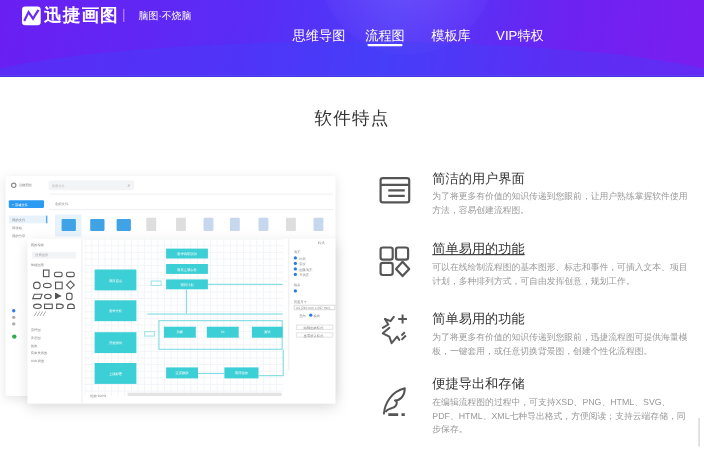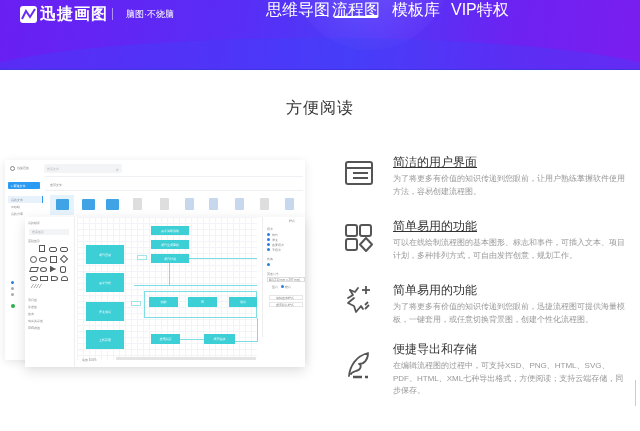--- a/index.html
+++ b/index.html
@@ -10,21 +10,21 @@
   .header .circle { position: absolute; left: 290px; top: -110px; width: 160px; height: 160px; border-radius: 50%;
     background: radial-gradient(circle at 50% 50%, rgba(150,110,255,0.45), rgba(120,80,255,0.15) 70%, rgba(0,0,0,0) 72%); }
   .header .wave { position: absolute; left: -40px; top: 38px; width: 720px; height: 90px; border-radius: 50%;
     background: rgba(60,70,250,0.35); }
   .logo { position: absolute; left: 20px; top: 4px; height: 20px; display: flex; align-items: center; }
   .logo-mark { width: 17px; height: 17px; background: #fff; border-radius: 3px; position: relative; }
   .logo-mark svg { position: absolute; left: 0; top: 0; }
   .logo-text { color: #fff; font-size: 16px; font-weight: bold; margin-left: 3px; letter-spacing: 1px; }
   .divider { position: absolute; left: 112px; top: 8px; width: 1px; height: 12px; background: rgba(255,255,255,0.5); }
   .slogan { position: absolute; left: 126px; top: 8px; color: #fff; font-size: 9px; }
-  .nav { position: absolute; top: 0; font-size: 16px; color: #fff; }
+  .nav { position: absolute; top: 24px; font-size: 12px; color: #fff; }
   .nav.active::after { content: ""; position: absolute; left: 2px; right: 2px; top: 16px; height: 2px; background: #fff; border-radius: 1px; }
   .section-title { position: absolute; left: 0; width: 640px; top: 98px; text-align: center; font-size: 16px; color: #333; letter-spacing: 1px; }
 
   
   .mock-back { position: absolute; left: 5px; top: 160px; width: 300px; height: 200px; background: #fff;
     box-shadow: 0 2px 10px rgba(0,0,0,0.10); border-radius: 2px; }
   .mock-front { position: absolute; left: 25px; top: 217px; width: 280px; height: 150px; background: #fff;
     box-shadow: 0 4px 12px rgba(0,0,0,0.13); }
   .tiny { font-size: 3px; color: #888; position: absolute; white-space: nowrap; }
   .m-logo { position: absolute; left: 10px; top: 166px; width: 5px; height: 5px; border: 1px solid #888; border-radius: 50%; }
@@ -71,21 +71,21 @@
     <span class="logo-text">迅捷画图</span>
   </div>
   <div class="divider"></div>
   <span class="slogan">脑图·不烧脑</span>
   <a class="nav" style="left:266px;">思维导图</a>
   <a class="nav active" style="left:332px;">流程图</a>
   <a class="nav" style="left:392px;">模板库</a>
   <a class="nav" style="left:451px;text-align:center;">VIP特权</a>
 </div>
 
-<div class="section-title">方便阅读</div>
+<div class="section-title">软件特点</div>
 
 <div>
   <div class="mock-back"></div>
   <div class="m-logo"></div>
   <span class="tiny" style="left:17px;top:166px;">迅捷画图</span>
   <div class="m-search">
     <span class="tiny" style="left:3px;top:3px;color:#bbb;">搜索文件</span>
     <span class="tiny" style="left:72px;top:2px;font-size:5px;">⌕</span>
   </div>
   <div class="m-topline"></div>
@@ -208,21 +208,21 @@
 <div>
 
   <div class="feat-icon" style="top:158px;">
     <svg width="30" height="30" viewBox="0 0 30 30">
       <rect x="2" y="4" width="26" height="22" rx="2" fill="none" stroke="#555" stroke-width="2"></rect>
       <line x1="2" y1="10" x2="28" y2="10" stroke="#555" stroke-width="2"></line>
       <line x1="9" y1="15" x2="24" y2="15" stroke="#555" stroke-width="2"></line>
       <line x1="9" y1="20" x2="24" y2="20" stroke="#555" stroke-width="2"></line>
     </svg>
   </div>
-  <div class="feat-title" style="top:154px;text-decoration:underline;">简洁的用户界面</div>
+  <div class="feat-title" style="top:154px;">简洁的用户界面</div>
   <div class="feat-desc" style="top:173px;">为了将更多有价值的知识传递到您眼前，让用户熟练掌握软件使用方法，容易创建流程图。</div>
 
   <div class="feat-icon" style="top:223px;">
     <svg width="30" height="30" viewBox="0 0 30 30">
       <rect x="2" y="2" width="11" height="11" rx="2" fill="none" stroke="#555" stroke-width="2"></rect>
       <rect x="16" y="2" width="11" height="11" rx="2" fill="none" stroke="#555" stroke-width="2"></rect>
       <rect x="2" y="16" width="11" height="11" rx="2" fill="none" stroke="#555" stroke-width="2"></rect>
       <polygon points="22,15 28,21.5 22,28 16,21.5" fill="none" stroke="#555" stroke-width="2" stroke-linejoin="round"></polygon>
     </svg>
   </div>

